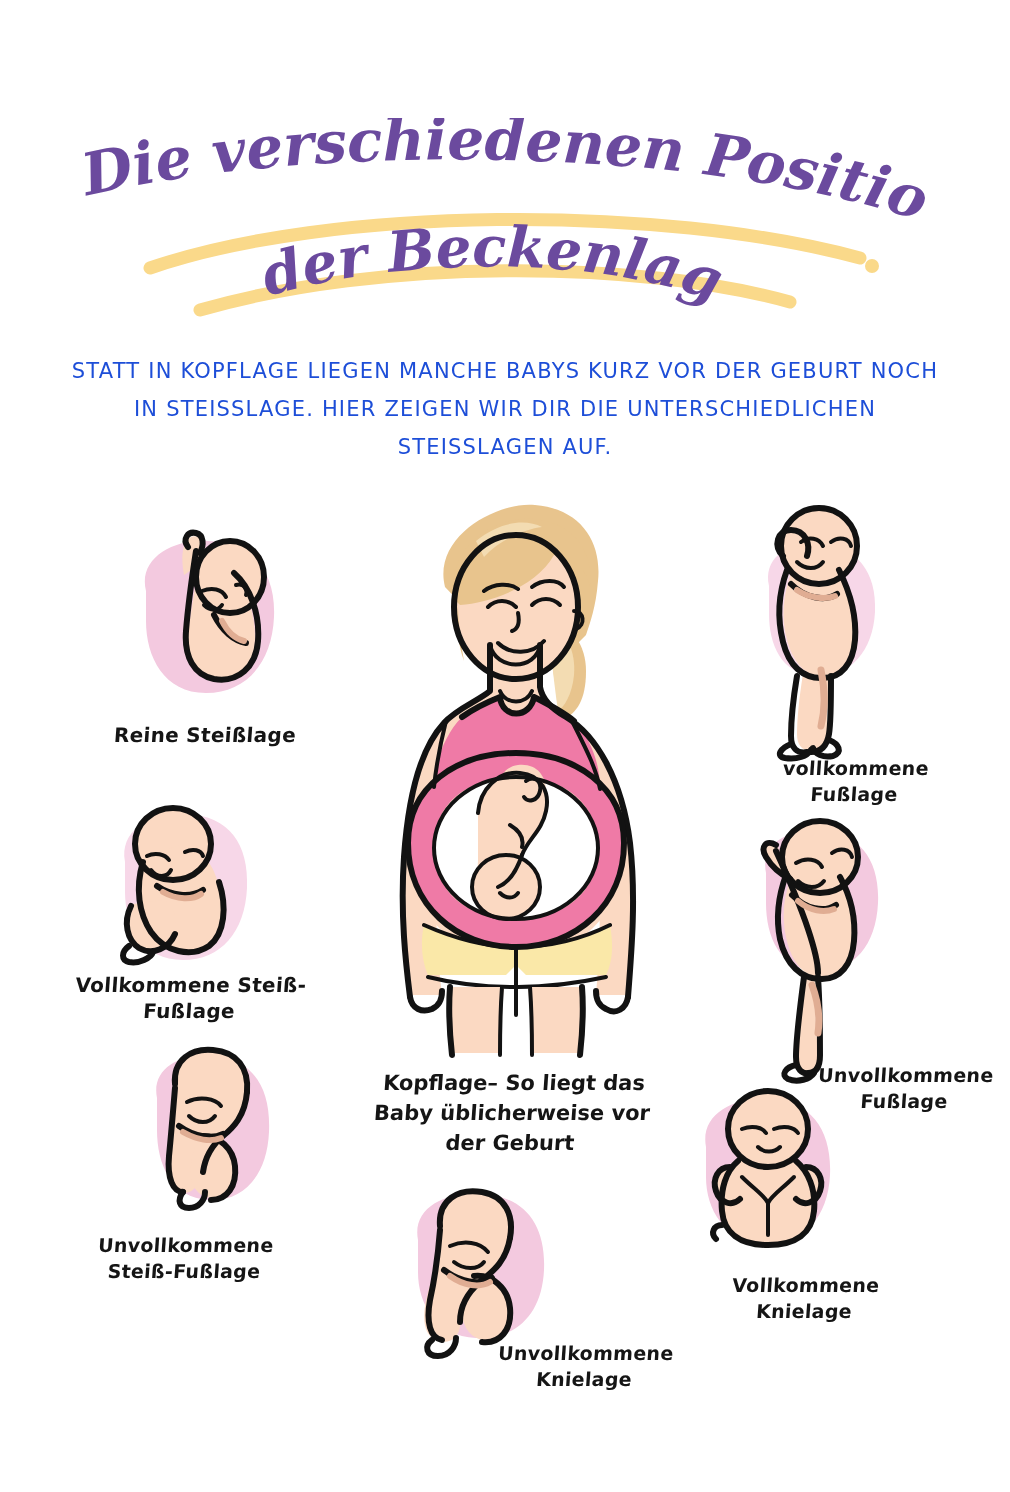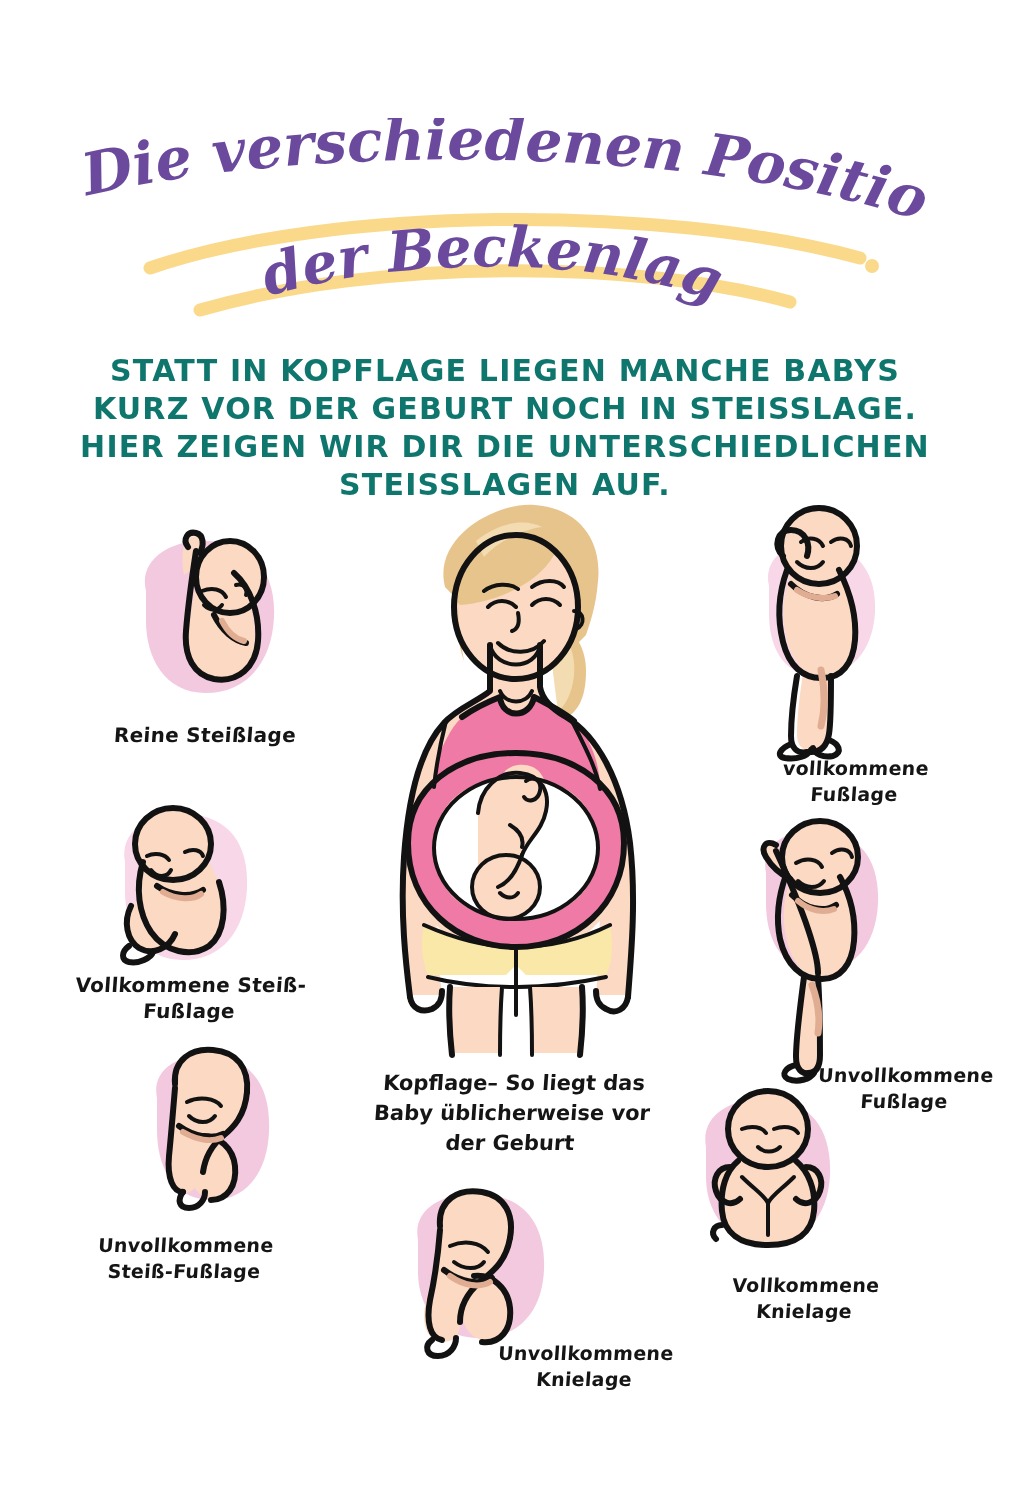--- a/index.html
+++ b/index.html
@@ -38,24 +38,24 @@
     fill: #6b4a9e;
   }
 
   
   .subtitle {
     position: absolute;
     left: 70px;
     top: 352px;
     width: 870px;
     text-align: center;
-    color: #0f766e;
+    color: #1d4ed8;
     font-family: "DejaVu Sans", sans-serif;
-    font-weight: bold;
-    font-size: 30px;
+    font-weight: normal;
+    font-size: 21px;
     line-height: 38px;
     letter-spacing: 1.2px;
     text-transform: uppercase;
   }
 
   
   .fig {
     position: absolute;
   }
   .fig svg { display: block; overflow: visible; }

